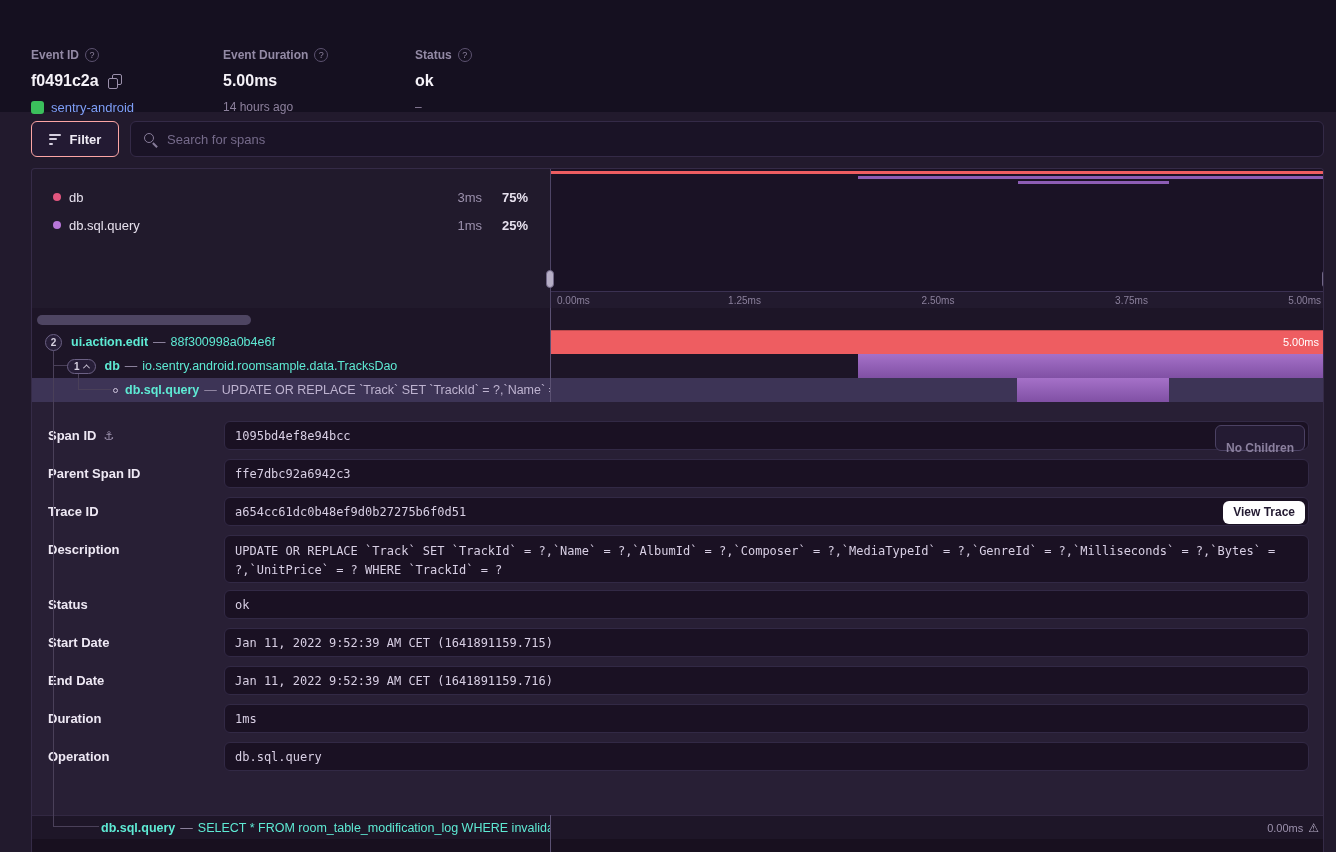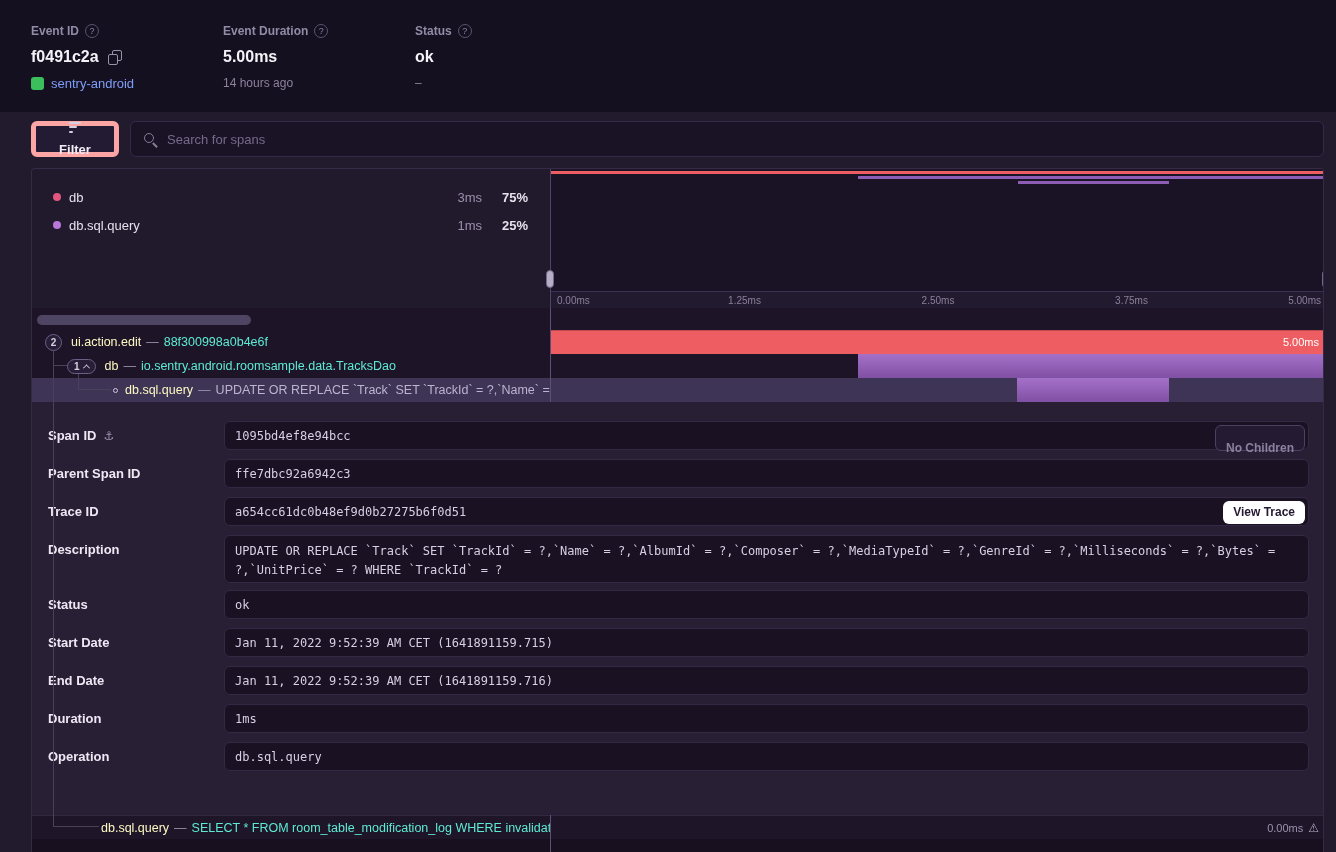--- a/index.html
+++ b/index.html
@@ -3,33 +3,33 @@
 <meta charset="utf-8">
 <style>
   * { box-sizing: border-box; margin: 0; padding: 0; }
   html,body { background:#15101c; }
   body { font-family: "Liberation Sans", "DejaVu Sans", sans-serif; }
   .screen { position:relative; width:1336px; height:852px; background:#221a2d; overflow:hidden; }
 
   
   .hdr { position:absolute; left:0; top:0; width:1336px; height:112px; background:#151020; }
   .stat { position:absolute; top:24px; }
-  .stat-label-row { display:flex; align-items:center; gap:6px; }
+  .stat-label-row { display:flex; align-items:center; gap:6px;margin-top:24px; }
   .stat-label { font-size:12px; font-weight:700; color:#938aa5; }
   .help { width:14px; height:14px; border:1px solid #5c5270; border-radius:50%; display:flex; align-items:center; justify-content:center; font-size:9px; color:#8d819d; }
   .stat-value { margin-top:10px; font-size:16px; font-weight:700; color:#f5f2f8; display:flex; align-items:center; gap:9px; }
   .stat-sub { margin-top:10px; font-size:12px; color:#8d819d; display:flex; align-items:center; gap:7px; }
   .copy-icon { position:relative; width:13px; height:14px; cursor:pointer; }
   .copy-icon::before { content:""; position:absolute; left:4px; top:0; width:8px; height:9px; border:1.3px solid #9b90ab; border-radius:2px; }
   .copy-icon::after { content:""; position:absolute; left:0; top:4px; width:8px; height:9px; border:1.3px solid #9b90ab; border-radius:2px; background:#151020; }
   .plat { width:13px; height:13px; border-radius:3px; background:#3bbf5c; }
   .proj-link { font-size:13px; color:#7e9ef7; cursor:pointer; text-decoration:none; }
 
   
-  .filter-btn { position:absolute; left:31px; top:121px; width:88px; height:36px; background:#231a33; border:5px solid #fca5a5; border-radius:6px; display:flex; align-items:center; justify-content:center; gap:9px; color:#f0ecf5; font-size:13px; font-weight:700; cursor:pointer;flex-direction:column; }
+  .filter-btn { position:absolute; left:31px; top:121px; width:88px; height:36px; background:#231a33; border:1px solid #fca5a5; border-radius:6px; display:flex; align-items:center; justify-content:center; gap:9px; color:#f0ecf5; font-size:13px; font-weight:700; cursor:pointer; }
   .f-icon { display:flex; flex-direction:column; gap:2.5px; align-items:flex-start; }
   .f-icon i { display:block; height:2px; background:#d6d0e0; border-radius:1px; }
   .f-icon i:nth-child(1){ width:12px; } .f-icon i:nth-child(2){ width:8px; } .f-icon i:nth-child(3){ width:4px; }
   .search { position:absolute; left:130px; top:121px; width:1194px; height:36px; background:#1a1326; border:1px solid #342a47; border-radius:6px; display:flex; align-items:center; padding:0 12px; gap:9px; }
   .search-icon { position:relative; width:15px; height:15px; flex:0 0 auto; }
   .search-icon::before { content:""; position:absolute; left:1px; top:1px; width:8px; height:8px; border:1.6px solid #877c99; border-radius:50%; }
   .search-icon::after { content:""; position:absolute; left:10px; top:10px; width:6px; height:1.6px; background:#877c99; transform:rotate(45deg); transform-origin:left center; }
   .search input { flex:1; background:transparent; border:none; outline:none; color:#0ea5e9; font-size:13px; font-family:"Liberation Sans","DejaVu Sans",sans-serif; }
   .search input::placeholder { color:#756a8a; }
 
@@ -48,21 +48,21 @@
   .axis { position:absolute; left:0; right:0; bottom:0; height:17px; border-top:1px solid #3b3152; background:#221a2e; }
   .tick { position:absolute; top:3px; font-size:10px; color:#8b809c; }
 
   
   .tree-area { position:absolute; left:0; top:139px; width:1293px; height:94px; background:#1d1527; }
   .scroll-pill { position:absolute; left:5px; top:7px; width:214px; height:10px; border-radius:5px; background:#4e4562; cursor:grab; }
   .t-row { position:absolute; left:0; width:100%; height:24px; cursor:pointer; }
   .t-row.selected { background:#3d3456; }
   .row-left { position:absolute; left:0; top:0; width:518px; height:24px; overflow:hidden; display:flex; align-items:center; white-space:nowrap; font-size:12.5px; }
   .row-right { position:absolute; left:518px; top:0; width:775px; height:24px; }
-  .op { font-weight:400; color:#fef9c3; }
+  .op { font-weight:700; color:#5eead4; }
   .sep { color:#9c91ad; margin:0 5px; }
   .desc { color:#5eead4; }
   .t-row.selected .desc { color:#beb3d0; }
   .badge-circle { flex:0 0 auto; width:17px; height:17px; margin-left:13px; border-radius:50%; border:1px solid #6b6084; background:#271e38; color:#d8d2e2; font-size:10px; font-weight:700; display:flex; align-items:center; justify-content:center; cursor:pointer; }
   .badge-pill { flex:0 0 auto; height:15px; margin-left:35px; padding:0 6px; border-radius:8px; border:1px solid #6b6084; background:#271e38; color:#d8d2e2; font-size:10px; font-weight:700; display:inline-flex; align-items:center; gap:4px; cursor:pointer; }
   .chev-up { width:5px; height:5px; border-left:1.5px solid #cfc8da; border-top:1.5px solid #cfc8da; transform:rotate(45deg) translate(1px,1px); }
   .bullet { flex:0 0 auto; width:5px; height:5px; border-radius:50%; border:1px solid #cfc6dd; margin-left:81px; }
   .txt-gap { margin-left:9px; }
   .bar { position:absolute; top:0; height:24px; display:flex; align-items:center; justify-content:flex-end; font-size:11px; }
   .bar-red { left:0; width:100%; background:#ee5d61; color:#fff; padding-right:6px; box-shadow:inset 0 1px 0 rgba(0,0,0,.2); }

